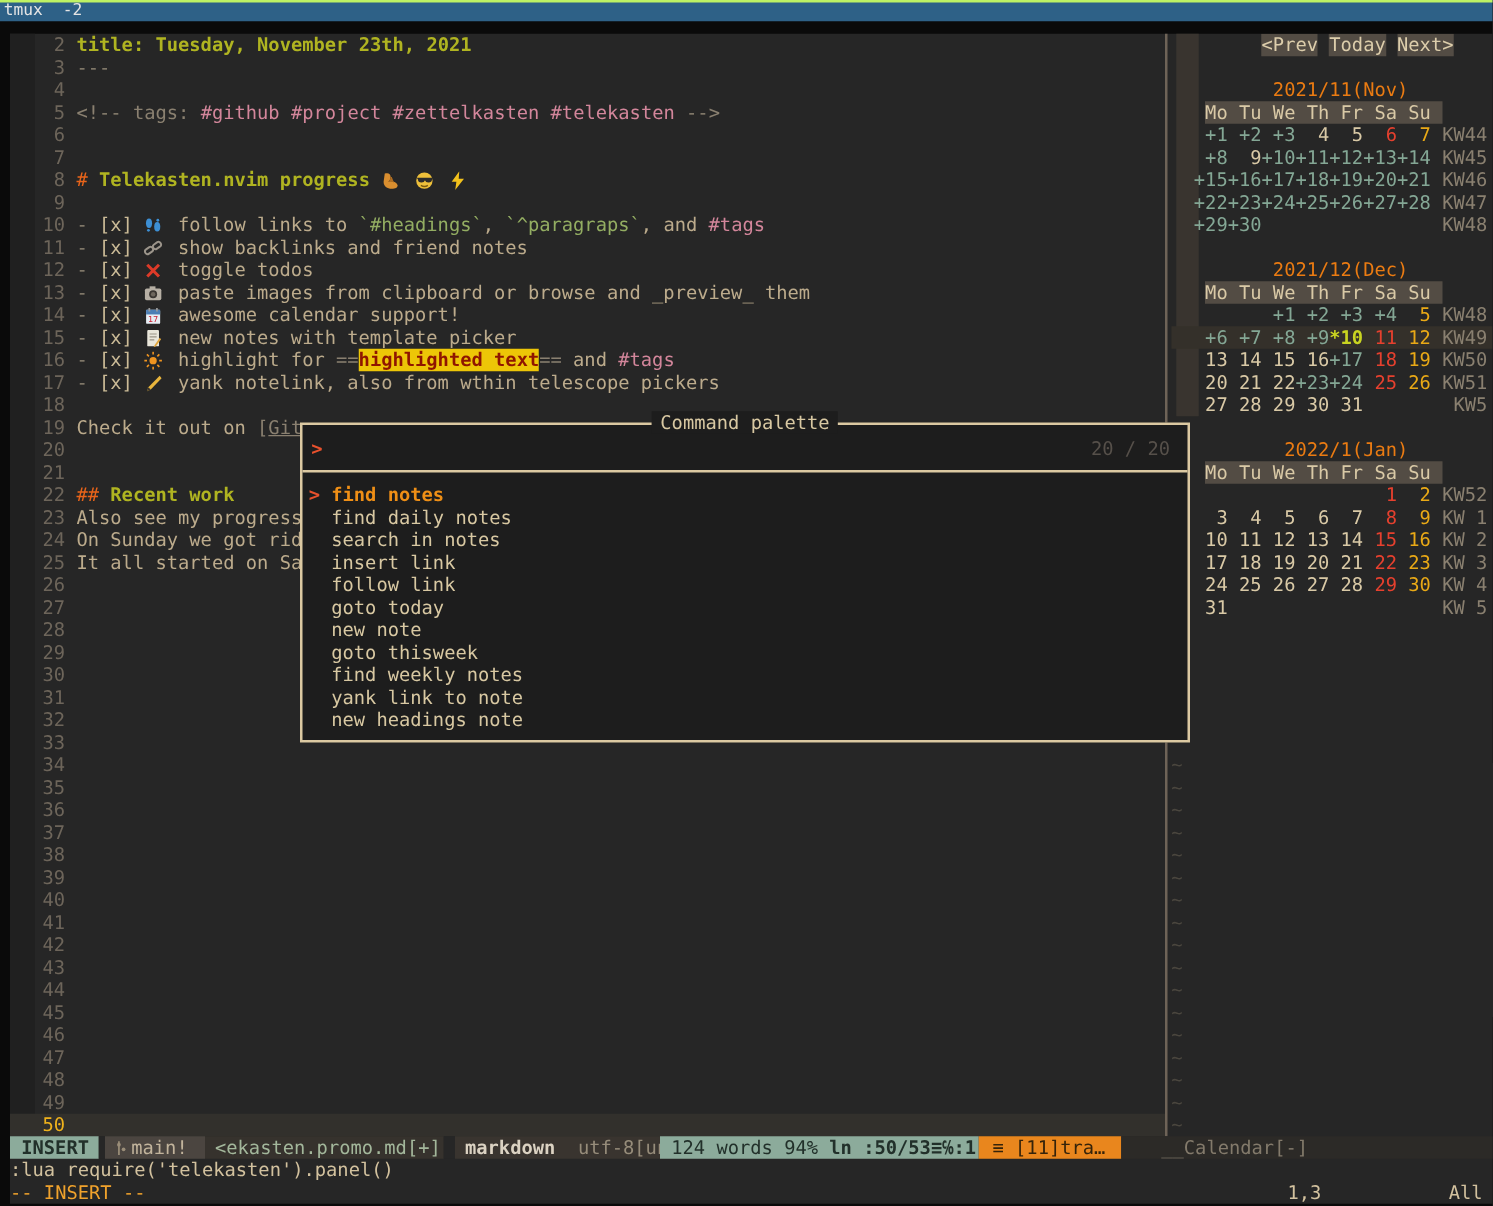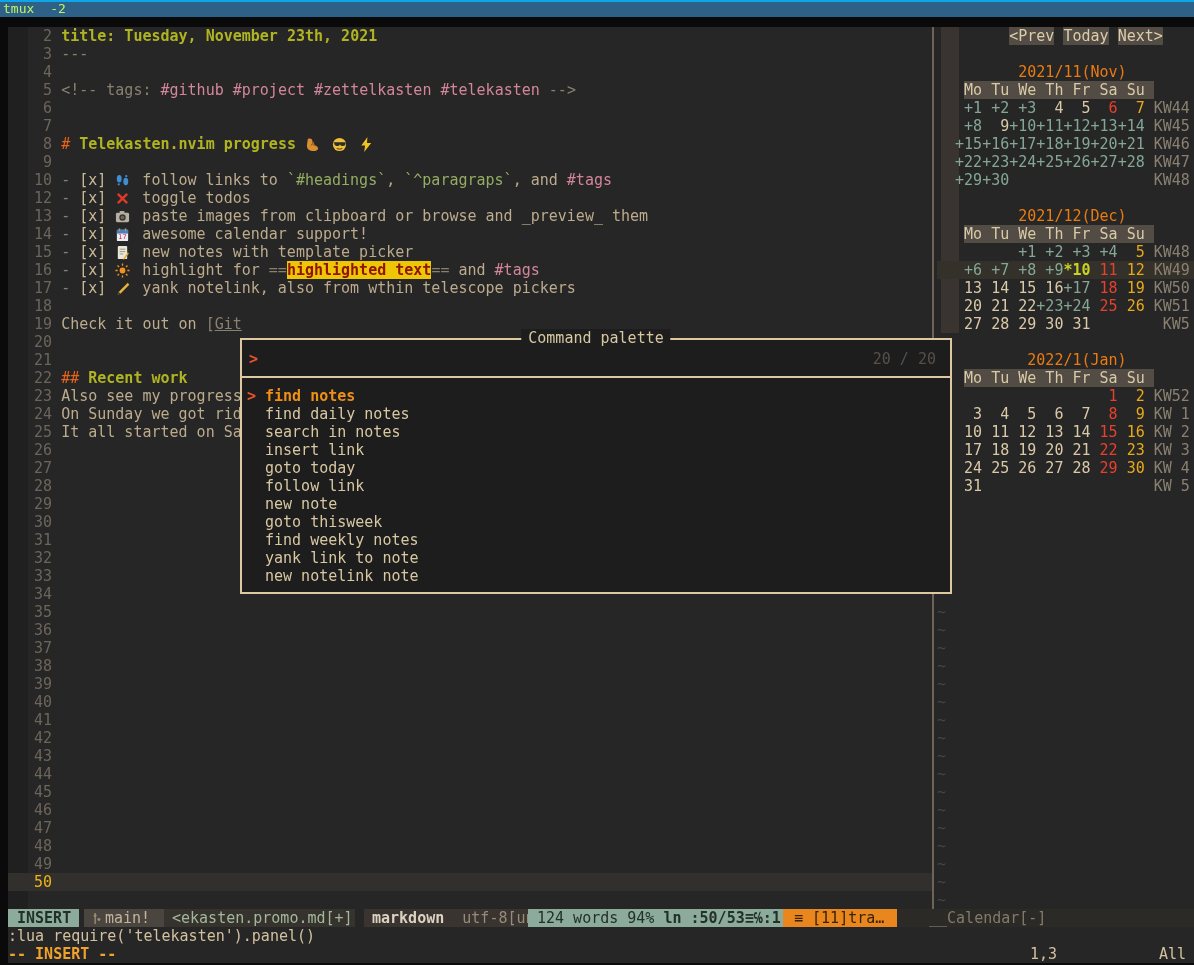--- a/index.html
+++ b/index.html
@@ -1,18 +1,18 @@
 <!DOCTYPE html>
 <html style="--bg: #262626; --titlebar-bg: #2e6187; --cursorline: #32302c; --fg: #bcab8c; --gray: #8a8070; --yellow-green: #b0b421; --orange-md: #e8641a; --pink: #d3869b; --green-code: #93ad62; --cream: #cbbb97; --hl-bg: #edc607; --hl-fg: #8f1500; --pal-border: #dcc9a2; --pal-bg: #1d1d1d; --pal-sel: #ef8f16; --pal-marker: #e8512d; --pal-item: #d8c8a2; --pal-count: #56504a; --cal-day: #d9c9a6; --cal-plus: #84a795; --cal-sat: #e6402e; --cal-sun: #e9a916; --cal-kw: #8a8070; --cal-title: #ea7b12; --cal-today: #c9d421; --cal-head-bg: #534c44; --st-teal: #8cab9b; --st-dark-text: #22302a; --st-gray-bg: #4b4540; --st-file-bg: #36322d; --st-ft-bg: #39342f; --st-orange: #e9861d; --num: #6d655a; --num-cur: #efb21c; --tilde: #4a463e; --sep: #6e6357; --cmd-fg: #d2c19e; --insert-msg: #f0a22c;"><head>
 <meta charset="utf-8">
 <style>
   * { margin:0; padding:0; box-sizing:border-box; }
   html,body { width:1194px; height:965px; overflow:hidden; }
   body { background:#0a0a0a; font-family:"DejaVu Sans Mono", monospace; font-size:15px; line-height:18px; }
-  .titlebar { position:absolute; left:0; top:0; width:1194px; height:17px; background:var(--titlebar-bg); border-top:2px solid #0ea5e9; color:#bef264; font-size:13px; line-height:14px; padding-left:3px; word-spacing:8px; }
+  .titlebar { position:absolute; left:0; top:0; width:1194px; height:17px; background:var(--titlebar-bg); border-top:2px solid #bef264; color:#e5e5e5; font-size:13px; line-height:14px; padding-left:3px; word-spacing:8px; }
   .term { position:absolute; left:0; top:27px; width:1194px; height:936px; }
   .termbg { position:absolute; left:8px; top:0; width:1186px; height:936px; background:var(--bg); }
   .gutterstrip { position:absolute; left:8px; top:0; width:20px; height:882px; background:#202020; }
   .editor { position:absolute; left:8px; top:0; width:924px; height:882px; white-space:pre; }
   .ed-row { height:18px; white-space:pre; padding-left:8px; }
   .ed-row.cur { background:var(--cursorline); }
   .ln { color:var(--num); }
   .ed-row.cur .ln { color:var(--num-cur); }
   .vsep { position:absolute; left:932px; top:0; width:2px; height:882px; background:var(--sep); }
   .calstrip { position:absolute; left:941px; top:0; width:18px; height:306px; background:#39342f; }
@@ -61,21 +61,21 @@
   .sl-file { width:191px; background:var(--st-file-bg); color:#a3b79b; padding-left:8px; }
   .sl-gap2 { width:9px; background:var(--bg); }
   .sl-ft { width:164px; background:var(--st-ft-bg); color:#968c7a; padding-left:8px; }
   .sl-ft b { color:#dbd2c2; }
   .sl-info { width:255px; background:var(--st-teal); color:var(--st-dark-text); padding-left:9px; }
   .sl-info b { font-weight:bold; }
   .sl-tabs { width:114px; background:var(--st-orange); color:#35230a; padding-left:11px; }
   .sl-cal { flex:1; background:#2c2a27; color:#837a6b; padding-left:32px; }
   .cmdline { position:absolute; left:8px; top:900px; color:var(--cmd-fg); white-space:pre; }
   .msgline { position:absolute; left:8px; top:918px; width:1186px; color:var(--cmd-fg); white-space:pre; }
-  .msg-mode { color:var(--insert-msg); font-weight:bold; }
+  .msg-mode { color:var(--insert-msg); font-weight:normal; }
   .msg-ruler { position:absolute; left:1022px; top:0; }
   .msg-scroll { position:absolute; left:1151px; top:0; }
   .branch-icon { display:inline-block; width:10px; height:13px; vertical-align:-2px; margin-right:3px; }
 </style>
 </head>
 <body>
 
 <div class="titlebar"><span>tmux -2</span></div>
 
 <div class="term">
@@ -88,21 +88,26 @@
             <circle cx="8" cy="8" r="7" fill="#edbf3a"></circle>
             <path d="M1.5 5.5 h13 v1.5 a3 2.6 0 0 1 -3 2.6 a3 2.6 0 0 1 -3 -2 a3 2.6 0 0 1 -3 2 a3 2.6 0 0 1 -3 -2.6 Z" fill="#2b2b2b"></path>
             <path d="M5 12 q3 2 6 0" stroke="#7a5a10" stroke-width="1.2" fill="none"></path>
           </svg></span><span class="c-fg"> </span><span class="emoji"><svg viewBox="0 0 16 16">
             <path d="M9 0 L2.5 9 H6.5 L5.5 16 L13 6.5 H8.5 Z" fill="#f2c11c"></path>
           </svg></span></div><div class="ed-row"><span class="ln">   9 </span></div><div class="ed-row"><span class="ln">  10 </span><span class="c-gray">- </span><span class="c-cream">[x] </span><span class="emoji"><svg viewBox="0 0 16 16">
             <ellipse cx="4.5" cy="6" rx="2.6" ry="4" fill="#3d8fd4"></ellipse>
             <ellipse cx="11.5" cy="9" rx="2.6" ry="4" fill="#3d8fd4"></ellipse>
             <circle cx="4" cy="12" r="1.2" fill="#3d8fd4"></circle>
             <circle cx="12" cy="3.4" r="1.2" fill="#3d8fd4"></circle>
-          </svg></span><span class="c-fg"> follow links to </span><span class="c-grn">`#headings`</span><span class="c-fg">, </span><span class="c-grn">`^paragraps`</span><span class="c-fg">, and </span><span class="c-pink">#tags</span></div><div class="ed-row"><span class="ln">  12 </span><span class="c-gray">- </span><span class="c-cream">[x] </span><span class="emoji"><svg viewBox="0 0 16 16">
+          </svg></span><span class="c-fg"> follow links to </span><span class="c-grn">`#headings`</span><span class="c-fg">, </span><span class="c-grn">`^paragraps`</span><span class="c-fg">, and </span><span class="c-pink">#tags</span></div><div class="ed-row"><span class="ln">  11 </span><span class="c-gray">- </span><span class="c-cream">[x] </span><span class="emoji"><svg viewBox="0 0 16 16">
+            <g stroke="#9b948a" stroke-width="1.7" fill="none">
+              <rect x="0.8" y="7.8" width="7.4" height="4.4" rx="2.2" transform="rotate(-35 4.5 10)"></rect>
+              <rect x="7.6" y="3.6" width="7.4" height="4.4" rx="2.2" transform="rotate(-35 11.3 5.8)"></rect>
+            </g>
+          </svg></span><span class="c-fg"> show backlinks and friend notes</span></div><div class="ed-row"><span class="ln">  12 </span><span class="c-gray">- </span><span class="c-cream">[x] </span><span class="emoji"><svg viewBox="0 0 16 16">
             <path d="M3 3 L13 13 M13 3 L3 13" stroke="#dd3a28" stroke-width="2.6"></path>
           </svg></span><span class="c-fg"> toggle todos</span></div><div class="ed-row"><span class="ln">  13 </span><span class="c-gray">- </span><span class="c-cream">[x] </span><span class="emoji"><svg viewBox="0 0 16 16">
             <rect x="1" y="4" width="14" height="10" rx="1.5" fill="#b6afa4"></rect>
             <rect x="5" y="2.2" width="5" height="3" fill="#b6afa4"></rect>
             <circle cx="8" cy="9" r="3.4" fill="#3a3632"></circle>
             <circle cx="8" cy="9" r="1.9" fill="#6e675e"></circle>
           </svg></span><span class="c-fg"> paste images from clipboard or browse and _preview_ them</span></div><div class="ed-row"><span class="ln">  14 </span><span class="c-gray">- </span><span class="c-cream">[x] </span><span class="emoji"><svg viewBox="0 0 16 16">
             <rect x="2" y="3" width="12" height="12" rx="1" fill="#e8eef4"></rect>
             <rect x="2" y="3" width="12" height="4" fill="#4d7fb5"></rect>
             <rect x="4" y="1.5" width="1.5" height="3" fill="#999"></rect>
@@ -128,27 +133,27 @@
   <div class="palette">
     <div class="pal-title">Command palette</div>
     <div class="pal-prompt">&gt;</div>
     <div class="pal-count">20 / 20</div>
     <div class="pal-div"></div>
     <div class="pal-items" id="pal-items">
         <div class="pal-item sel"><span class="marker">&gt;</span><span>find notes</span></div>
         <div class="pal-item"><span>find daily notes</span></div>
         <div class="pal-item"><span>search in notes</span></div>
         <div class="pal-item"><span>insert link</span></div>
+        <div class="pal-item"><span>follow link</span></div>
         <div class="pal-item"><span>goto today</span></div>
-        <div class="pal-item"><span>follow link</span></div>
         <div class="pal-item"><span>new note</span></div>
         <div class="pal-item"><span>goto thisweek</span></div>
         <div class="pal-item"><span>find weekly notes</span></div>
         <div class="pal-item"><span>yank link to note</span></div>
-        <div class="pal-item"><span>new notelink note</span></div>
+        <div class="pal-item"><span>new headings note</span></div>
       </div>
   </div>
 
   <div class="statusline">
     <div class="sl sl-mode">INSERT</div>
     <div class="sl sl-gap1"></div>
     <div class="sl sl-branch"><svg class="branch-icon" viewBox="0 0 10 14">
           <line x1="3" y1="1" x2="3" y2="13" stroke="#9a8d78" stroke-width="1.5"></line>
           <circle cx="3" cy="4" r="1.6" fill="#9a8d78"></circle>
           <circle cx="7" cy="8" r="1.6" fill="#9a8d78"></circle>

